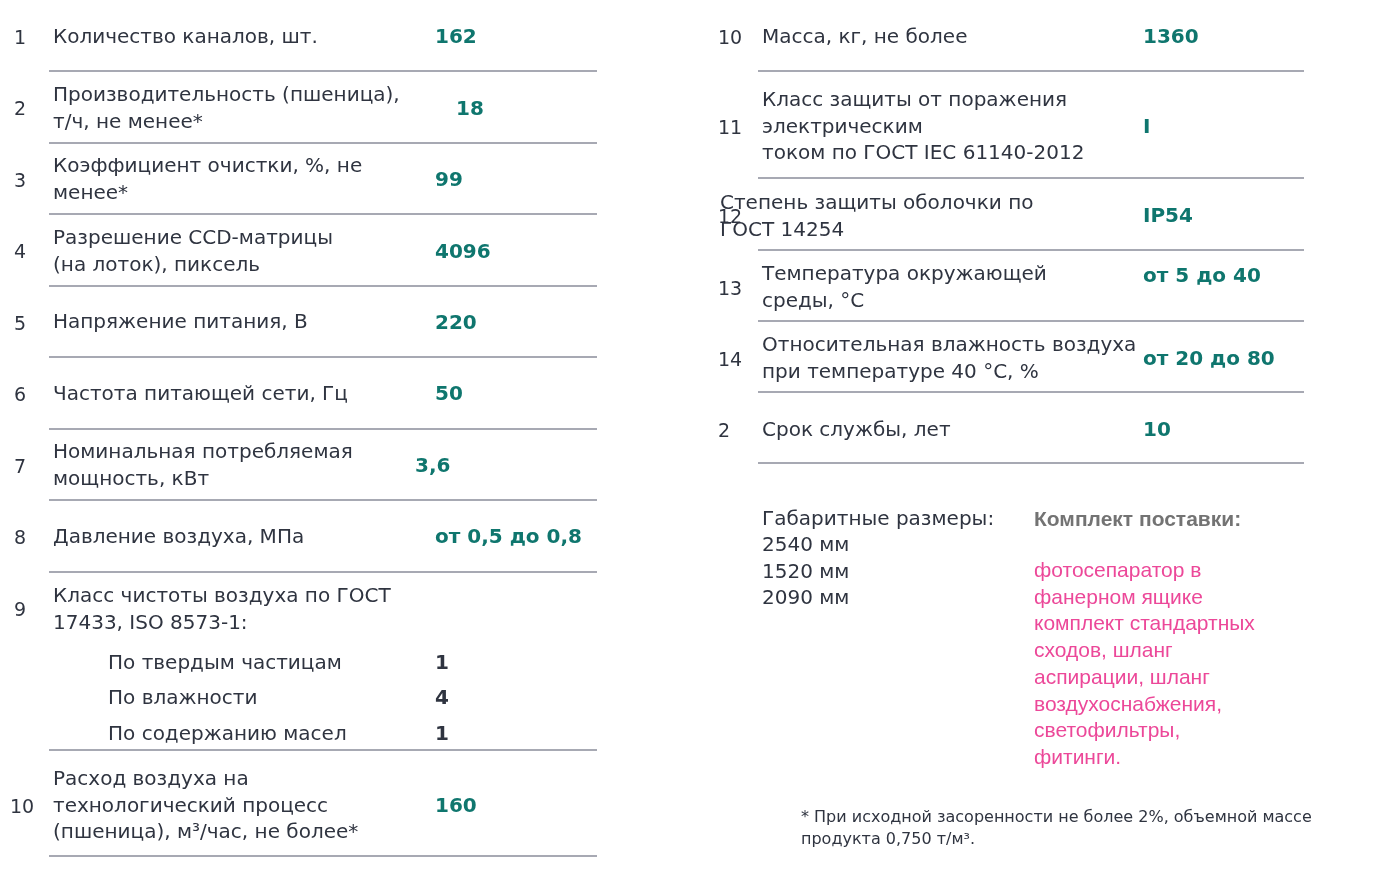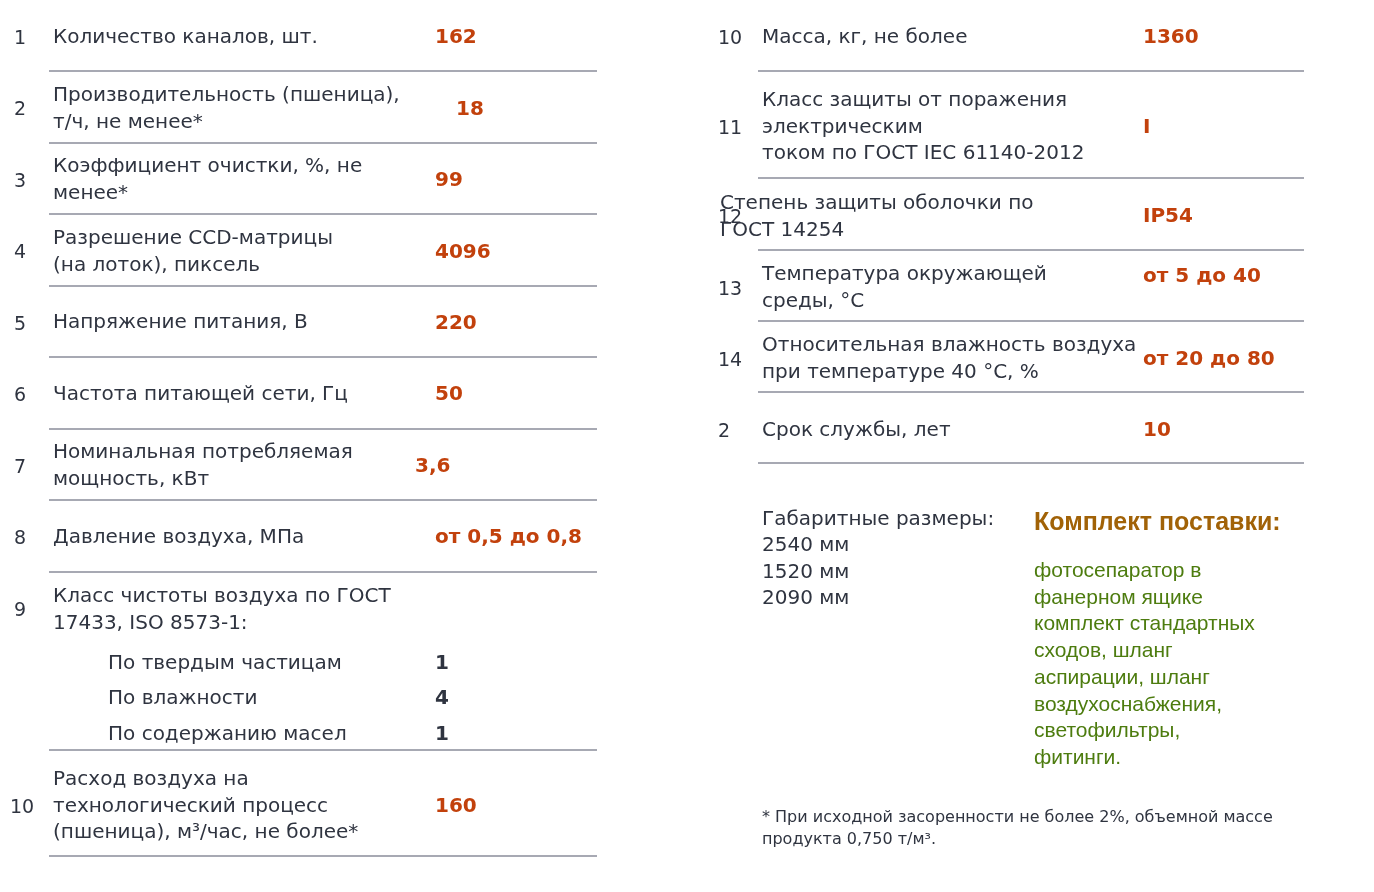--- a/index.html
+++ b/index.html
@@ -4,28 +4,28 @@
 <style>
   html, body { margin: 0; padding: 0; background: #ffffff; }
   body {
     width: 1374px; height: 892px; position: relative; overflow: hidden;
     font-family: "DejaVu Sans", sans-serif; color: #2f3440;
   }
   .col { position: absolute; top: 0; }
   .col-left { left: 0; width: 600px; }
   .num { position: absolute; font-size: 19px; color: #2f3440; }
   .label { position: absolute; font-size: 20px; line-height: 26.5px; color: #2f3440; white-space: pre-line; }
-  .value { position: absolute; font-size: 20px; font-weight: bold; color: #c2410c; white-space: nowrap; }
+  .value { position: absolute; font-size: 20px; font-weight: bold; color: #0f766e; white-space: nowrap; }
   .rule { position: absolute; height: 2px; background: #a7a9b3; }
   .sub-label { position: absolute; font-size: 20px; color: #2f3440; white-space: nowrap; }
   .sub-value { position: absolute; font-size: 20px; font-weight: bold; color: #2f3440; }
   .dims { position: absolute; font-size: 20px; line-height: 26.5px; color: #2f3440; white-space: pre-line; }
-  .kit-title { position: absolute; font-family: "Liberation Sans", sans-serif; font-size: 25px; font-weight: bold; color: #a16207; }
-  .kit-text { position: absolute; font-family: "Liberation Sans", sans-serif; font-size: 21px; line-height: 26.7px; color: #4d7c0f; white-space: pre-line; }
-  .footnote { position: absolute; font-size: 16px; line-height: 22px; color: #2f3440; white-space: pre-line; }
+  .kit-title { position: absolute; font-family: "Liberation Sans", sans-serif; font-size: 21px; font-weight: bold; color: #737373; }
+  .kit-text { position: absolute; font-family: "Liberation Sans", sans-serif; font-size: 21px; line-height: 26.7px; color: #ec4899; white-space: pre-line; }
+  .footnote { position: absolute; font-size: 16px; line-height: 22px; color: #2f3440; white-space: pre-line; margin-left: 39px; }
 </style>
 </head>
 <body>
 
 <div class="col col-left">
 
   <span class="num" style="left:14px;top:26px">1</span>
   <span class="label" style="left:53px;top:23px">Количество каналов, шт.</span>
   <span class="value" style="left:435px;top:24px">162</span>
   <div class="rule" style="left:49px;top:70px;width:548px"></div>

